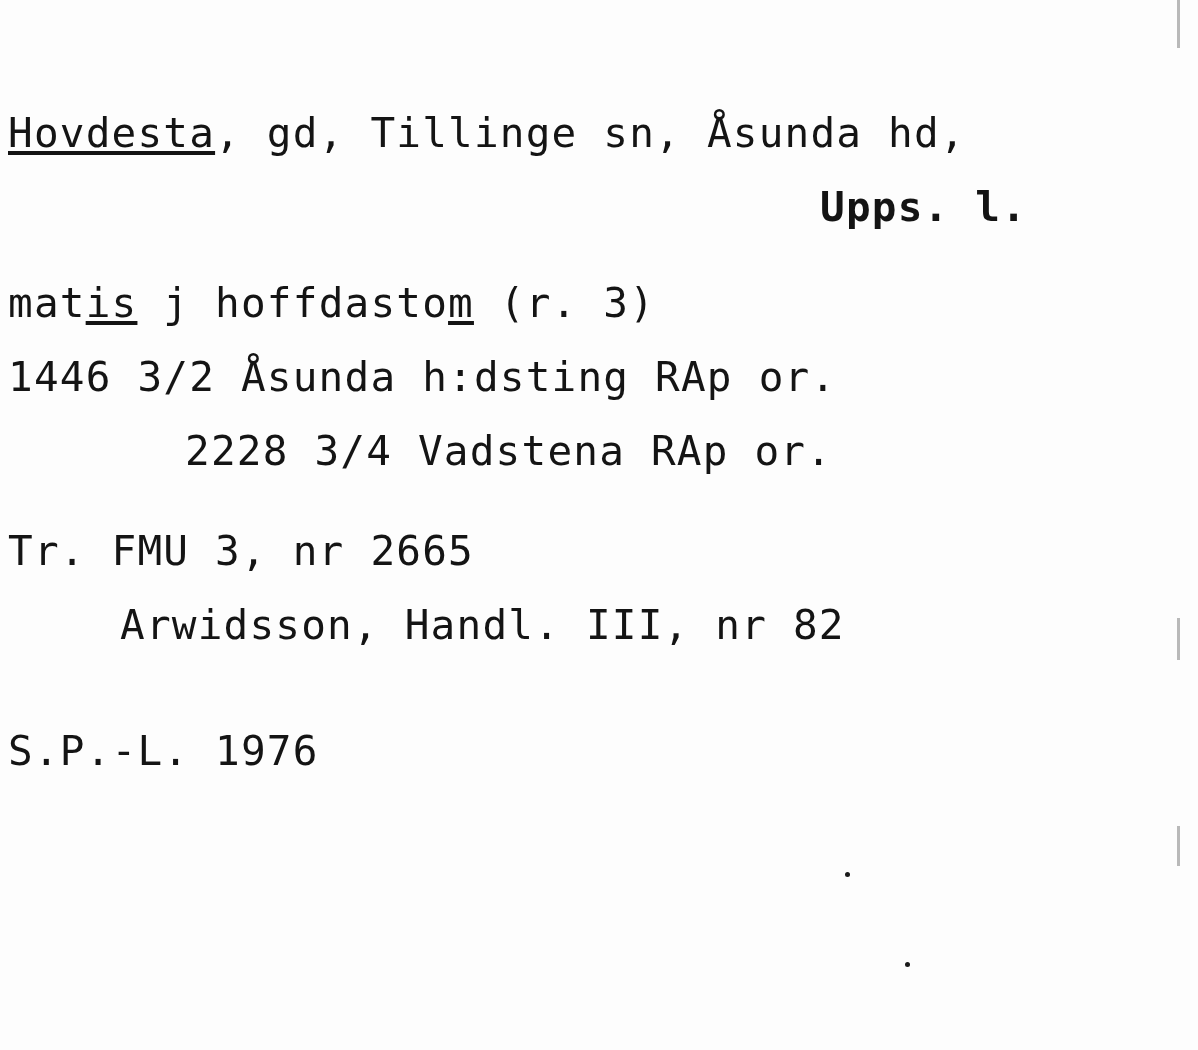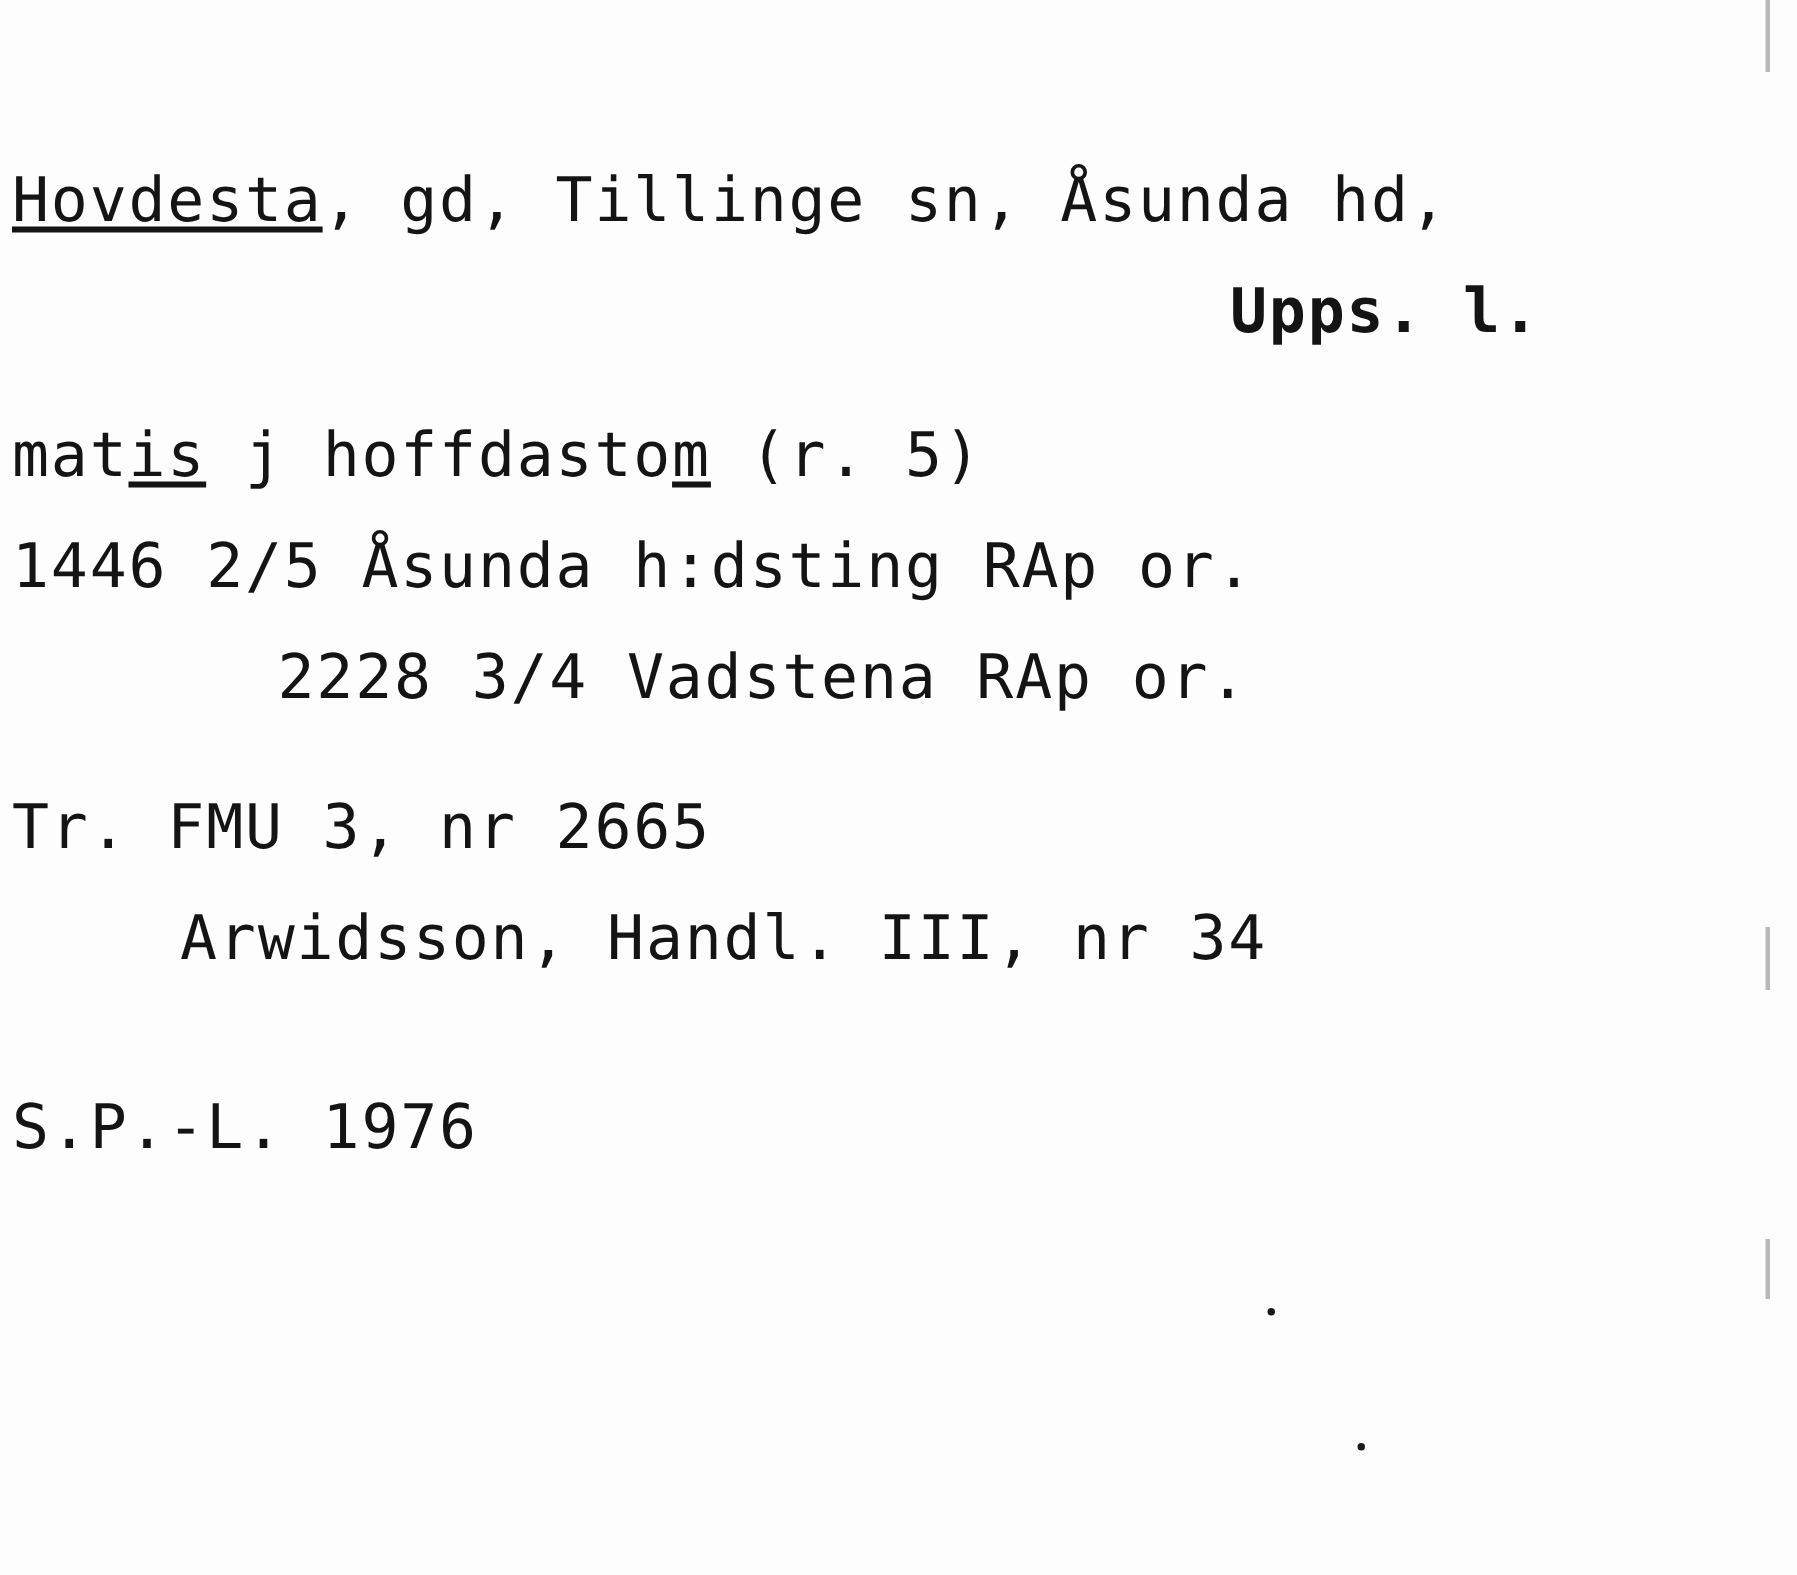--- a/index.html
+++ b/index.html
@@ -84,33 +84,33 @@
   <div class="edge-mark m3"></div>
 
   <div class="doc">
 
     <div class="line"><span class="u">Hovdesta</span><span>, gd, Tillinge sn, Åsunda hd,</span></div>
 
     <div class="line indent-right">Upps. l.</div>
 
     <div class="block-gap-1"></div>
 
-    <div class="line"><span>mat</span><span class="u">is</span><span> j hoffdasto</span><span class="u">m</span><span> (r. 5)</span></div>
+    <div class="line"><span>mat</span><span class="u">is</span><span> j hoffdasto</span><span class="u">m</span><span> (r. 3)</span></div>
 
 
-    <div class="line">1446 2/5 Åsunda h:dsting RAp or.</div>
+    <div class="line">1446 3/2 Åsunda h:dsting RAp or.</div>
 
 
     <div class="line indent-mid">2228 3/4 Vadstena RAp or.</div>
 
     <div class="block-gap-3"></div>
 
     <div class="line">Tr. FMU 3, nr 2665</div>
 
-    <div class="line indent-sub">Arwidsson, Handl. III, nr 34</div>
+    <div class="line indent-sub">Arwidsson, Handl. III, nr 82</div>
 
     <div class="block-gap-4"></div>
 
     <div class="line indent-sign">S.P.-L. 1976</div>
 
   </div>
 
   <div class="sign-dot d1"></div>
   <div class="sign-dot d2"></div>
 

